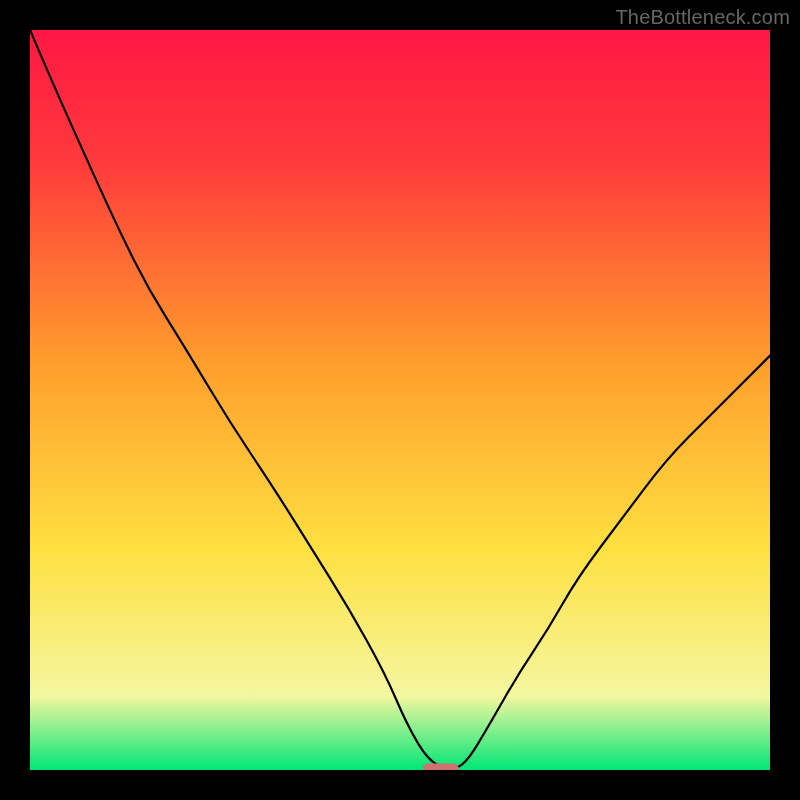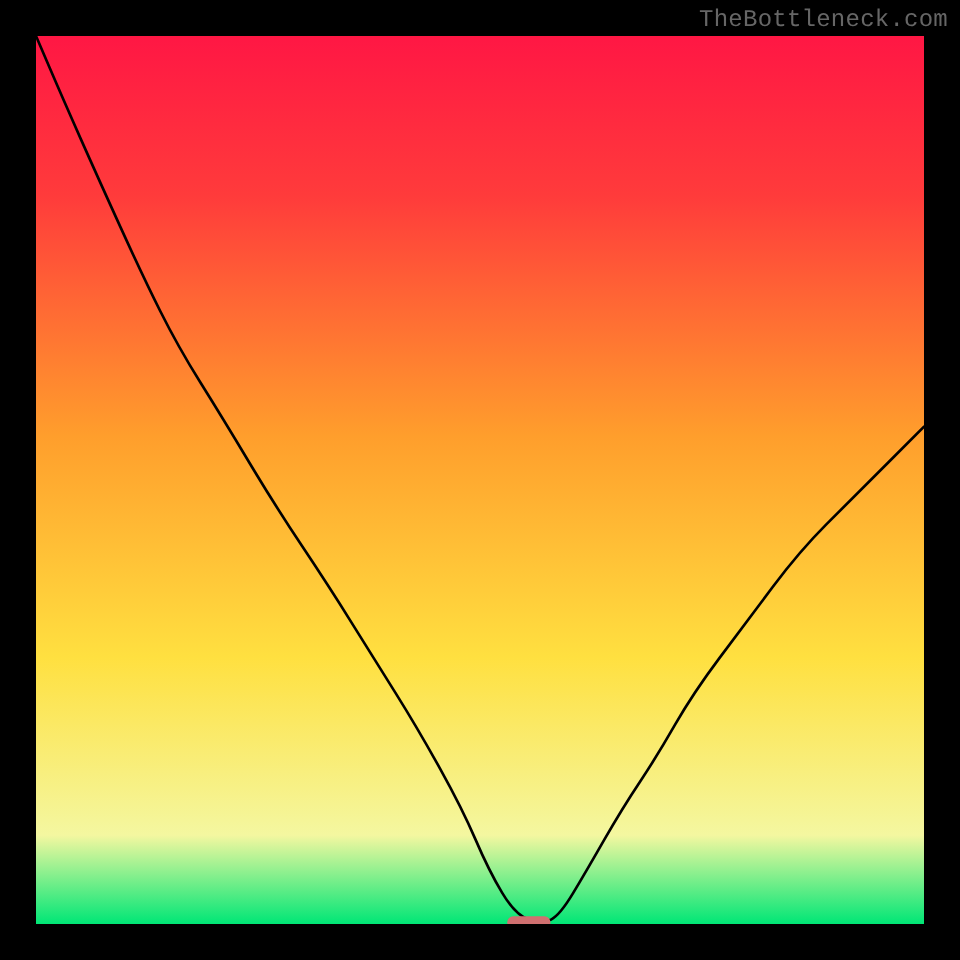--- a/index.html
+++ b/index.html
@@ -9,21 +9,20 @@
     height: 800px;
     background: #000;
     overflow: hidden;
     font-family: Arial, Helvetica, sans-serif;
   }
   .stage {
     position: relative;
     width: 800px;
     height: 800px;
     background: #000;
-    font-family: Liberation Mono, monospace;
   }
   .plot-area {
     position: absolute;
     left: 30px;
     top: 30px;
     width: 740px;
     height: 740px;
   }
   .watermark {
     position: absolute;

